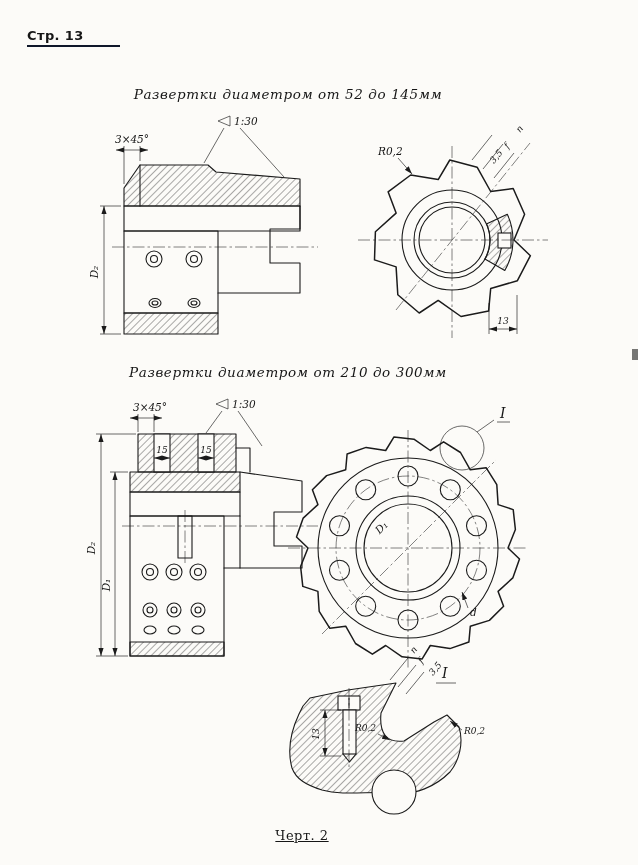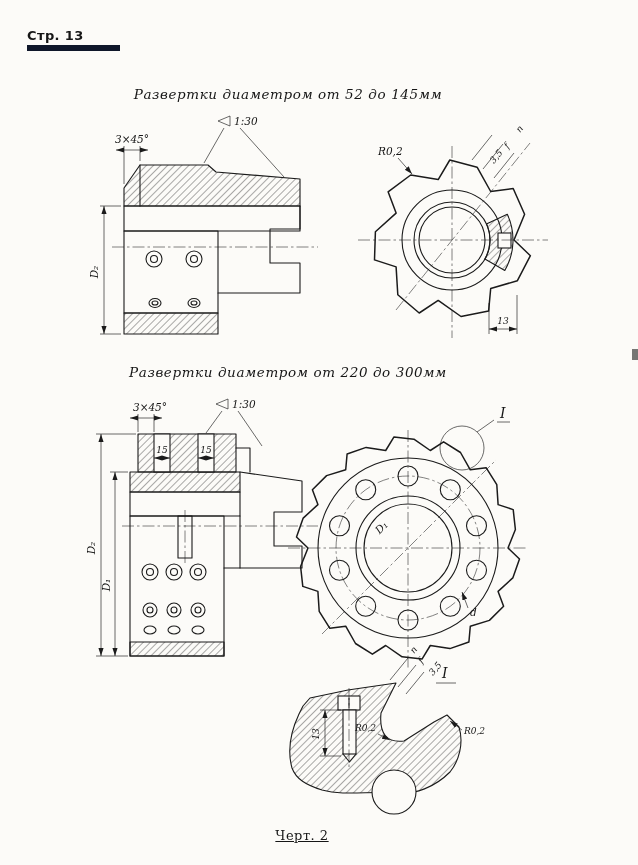--- a/index.html
+++ b/index.html
@@ -1,19 +1,19 @@
 <!DOCTYPE html>
 <html><head>
 <meta charset="utf-8">
 <style>
   html,body{margin:0;padding:0;background:#e9e7e2;}
   .page{position:relative;width:638px;height:865px;background:#fcfbf8;overflow:hidden;
         font-family:"DejaVu Serif",serif;color:#161616;}
   .page-label{position:absolute;left:27px;top:28px;font:bold 13px "DejaVu Sans",sans-serif;
-        letter-spacing:.4px;border-bottom:6px solid #0f172a;padding:0 36px 2px 0;}
+        letter-spacing:.4px;border-bottom:2px solid #0f172a;padding:0 36px 2px 0;}
   .fig-title{position:absolute;left:288px;transform:translateX(-50%);white-space:nowrap;
         font:italic 13.5px "DejaVu Serif",serif;letter-spacing:.6px;}
   .title-1{top:86px;}
   .title-2{top:364px;}
   .caption{position:absolute;left:302px;transform:translateX(-50%);top:828px;
         font:13px "DejaVu Serif",serif;letter-spacing:.5px;text-decoration:underline;}
   .scan-mark{position:absolute;right:0;top:349px;width:6px;height:11px;background:#4a4a48;opacity:.75;}
   svg{position:absolute;left:0;top:0;}
   .ln{fill:none;stroke:#1b1b1b;stroke-width:1.1;stroke-linejoin:round;stroke-linecap:round;}
   .lw{stroke-width:1.5;}
@@ -26,21 +26,21 @@
   text.sm{font:italic 9px "DejaVu Serif",serif;fill:#161616;}
   text.big{font:italic 14px "DejaVu Serif",serif;fill:#161616;}
 </style>
 </head>
 <body>
 
 <div class="page">
 
   <div class="page-label">Стр. 13</div>
   <div class="fig-title title-1">Развертки диаметром от 52 до 145мм</div>
-  <div class="fig-title title-2">Развертки диаметром от 220 до 300мм</div>
+  <div class="fig-title title-2">Развертки диаметром от 210 до 300мм</div>
   <div class="caption">Черт. 2</div>
   <div class="scan-mark"></div>
 
   <svg width="638" height="865" viewBox="0 0 638 865">
     <defs>
       <pattern id="hatch" width="5" height="5" patternUnits="userSpaceOnUse" patternTransform="rotate(45)">
         <line x1="0" y1="0" x2="0" y2="5" stroke="#2a2a2a" stroke-width="0.8"></line>
       </pattern>
       <marker id="arr" viewBox="0 0 10 10" refX="10" refY="5" markerWidth="8" markerHeight="8" markerUnits="userSpaceOnUse" orient="auto-start-reverse">
         <path d="M0,1.8 L10,5 L0,8.2 Z" fill="#1b1b1b"></path>

